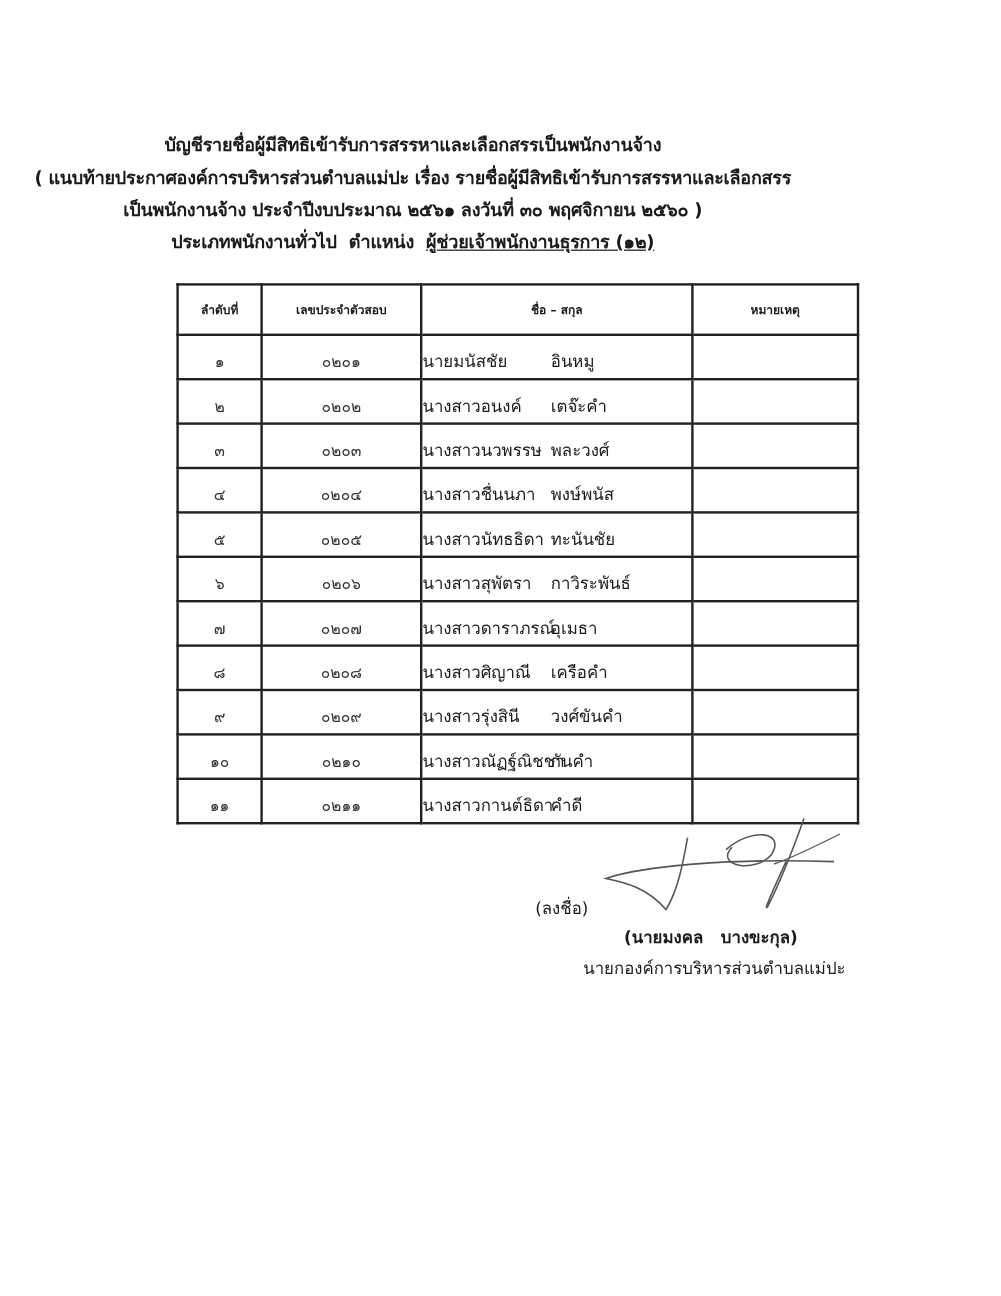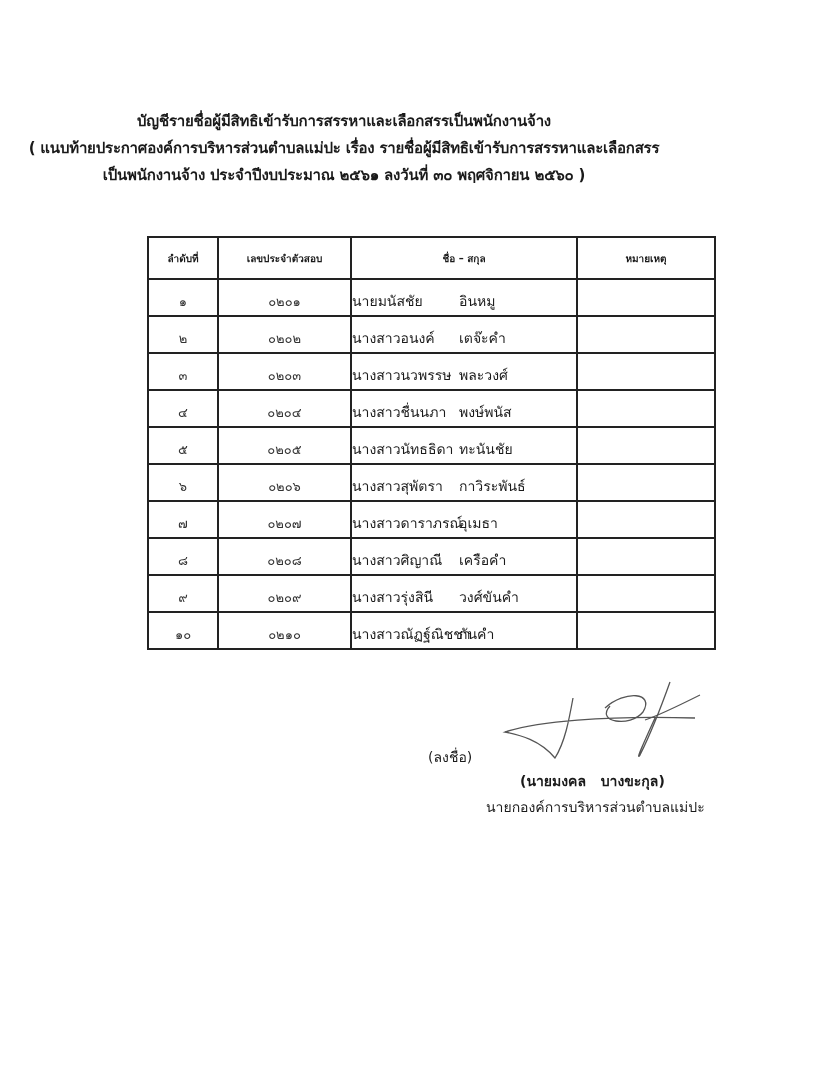--- a/index.html
+++ b/index.html
@@ -10,32 +10,35 @@
   .tline u { text-decoration: underline; }
   table.list { position: absolute; left: 147px; top: 236px; border-collapse: collapse;
                font-size: 14px; }
   table.list th, table.list td { border: 2px solid #222; padding: 0; }
   table.list th { height: 40px; font-weight: bold; font-size: 10px; text-align: center; }
   table.list td { height: 32px; vertical-align: bottom; padding-bottom: 3px; }
   td.c-no, td.c-id { text-align: center; color: #333; font-size: 13px; }
   td.c-name { padding-left: 6px; white-space: nowrap; }
   .fn { display: inline-block; width: 107px; }
   .ln { display: inline-block; }
-  .sign-label { position: absolute; left: 428px; top: 746px; font-size: 14px; }
+  .sign-label { position: absolute; left: 446px; top: 746px; font-size: 14px; }
   .signer-name { position: absolute; left: 520px; top: 770px; font-size: 14px; white-space: pre; font-weight: bold; }
   .signer-title { position: absolute; left: 486px; top: 796px; font-size: 14px; }
   svg.signature { position: absolute; left: 495px; top: 680px; }
 </style>
 </head>
 <body>
 
 <div class="title-block">
   <div class="tline">บัญชีรายชื่อผู้มีสิทธิเข้ารับการสรรหาและเลือกสรรเป็นพนักงานจ้าง</div>
   <div class="tline">( แนบท้ายประกาศองค์การบริหารส่วนตำบลแม่ปะ เรื่อง รายชื่อผู้มีสิทธิเข้ารับการสรรหาและเลือกสรร</div>
   <div class="tline">เป็นพนักงานจ้าง ประจำปีงบประมาณ ๒๕๖๑ ลงวันที่ ๓๐ พฤศจิกายน ๒๕๖๐ )</div>
+  <div class="tline">
+    <span style="white-space:pre">ประเภทพนักงานทั่วไป  ตำแหน่ง  </span><u>ผู้ช่วยเจ้าพนักงานธุรการ (๑๒)</u>
+  </div>
 </div>
 
 <table class="list">
   <colgroup>
     <col style="width:70px">
       <col style="width:133px">
       <col style="width:226px">
       <col style="width:138px">
   </colgroup>
   <thead>
@@ -100,20 +103,26 @@
         <td class="c-id">๐๒๐๙</td>
         <td class="c-name"><span class="fn">นางสาวรุ่งสินี</span><span class="ln">วงศ์ขันคำ</span></td>
         <td class="c-note"></td>
       </tr>
       <tr>
         <td class="c-no">๑๐</td>
         <td class="c-id">๐๒๑๐</td>
         <td class="c-name"><span class="fn">นางสาวณัฏฐ์ณิชชา</span><span class="ln">กันคำ</span></td>
         <td class="c-note"></td>
       </tr>
+      <tr>
+        <td class="c-no">๑๑</td>
+        <td class="c-id">๐๒๑๑</td>
+        <td class="c-name"><span class="fn">นางสาวกานต์ธิดา</span><span class="ln">คำดี</span></td>
+        <td class="c-note"></td>
+      </tr>
     </tbody>
 </table>
 
 <svg class="signature" width="220" height="90" viewBox="0 0 220 90">
   <path d="M78 18 C74 40, 70 62, 60 78 C45 60, 25 55, 10 52 C40 42, 110 35, 200 38" fill="none" stroke="#555" stroke-width="1.3"></path>
   <path d="M110 28 C130 10, 160 12, 148 32 C135 48, 100 42, 115 26" fill="none" stroke="#555" stroke-width="1.3"></path>
   <path d="M175 2 C165 30, 155 55, 145 75 C140 82, 150 60, 160 38" fill="none" stroke="#555" stroke-width="1.3"></path>
   <path d="M150 40 C165 35, 185 25, 205 15" fill="none" stroke="#555" stroke-width="1.1"></path>
 </svg>
 

